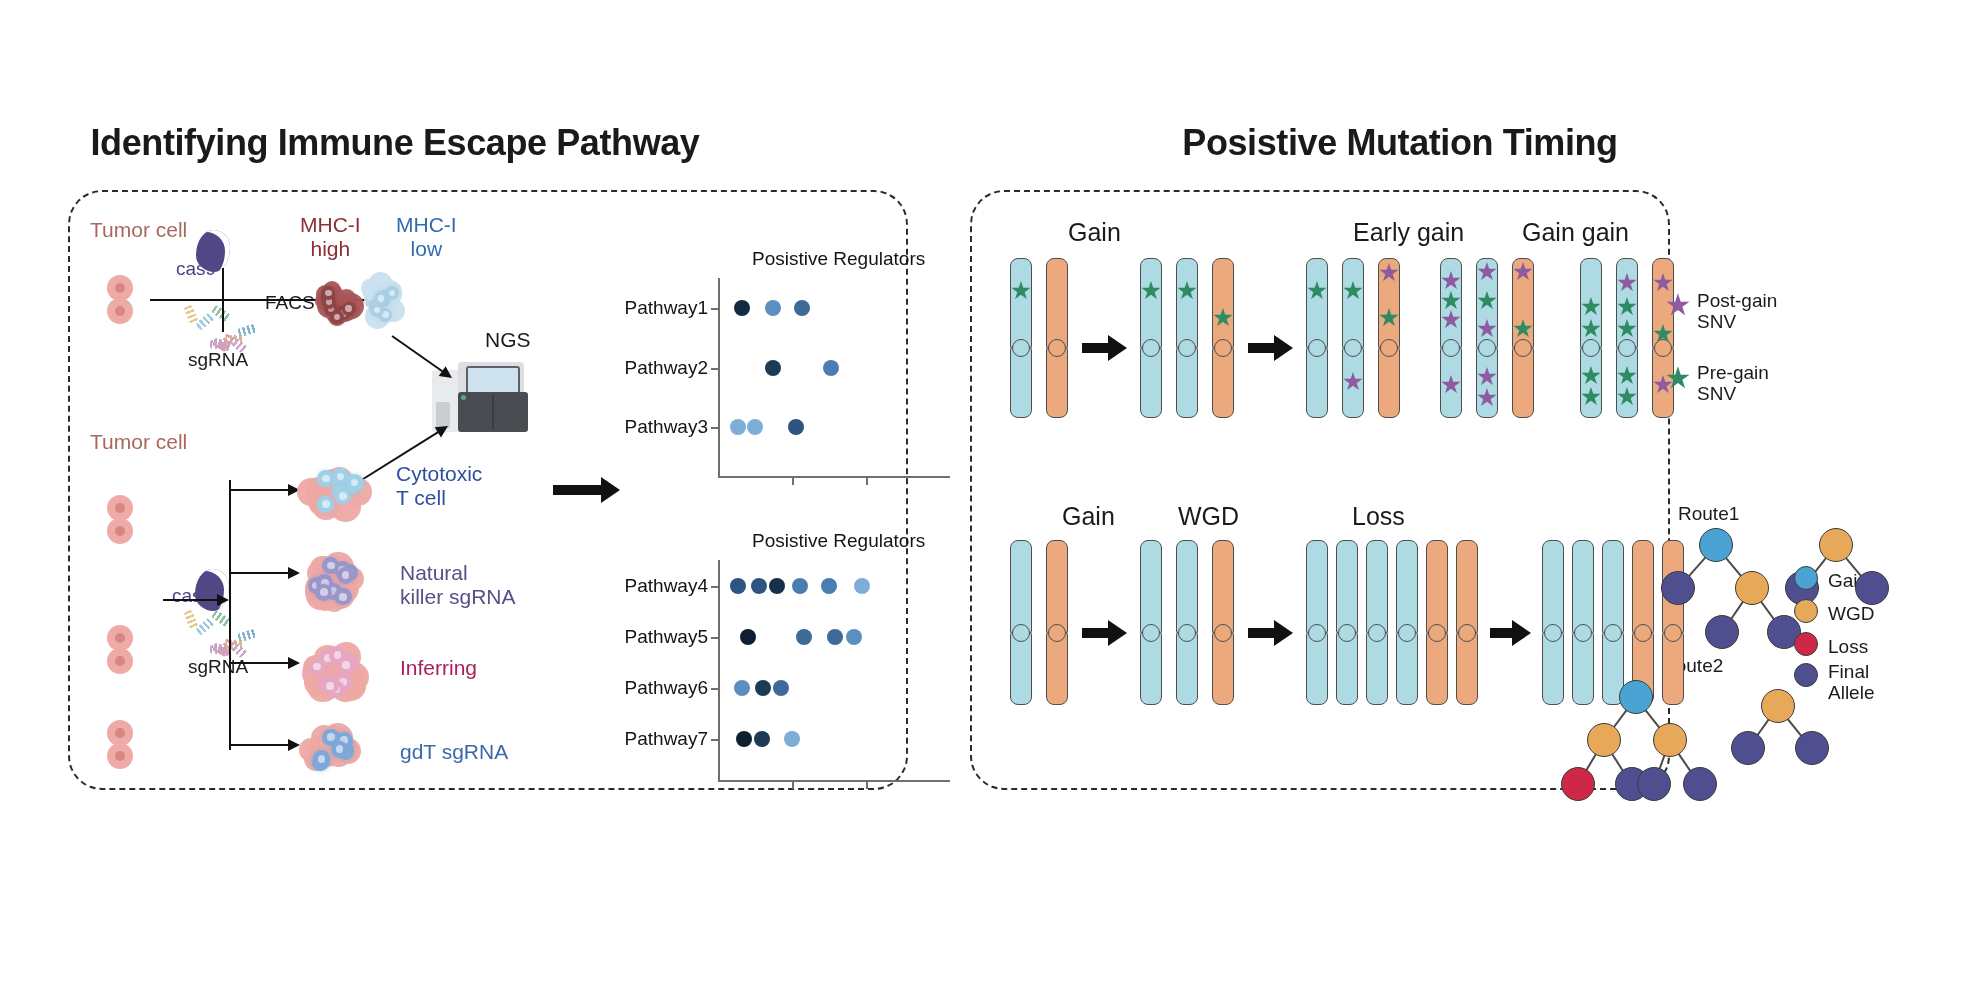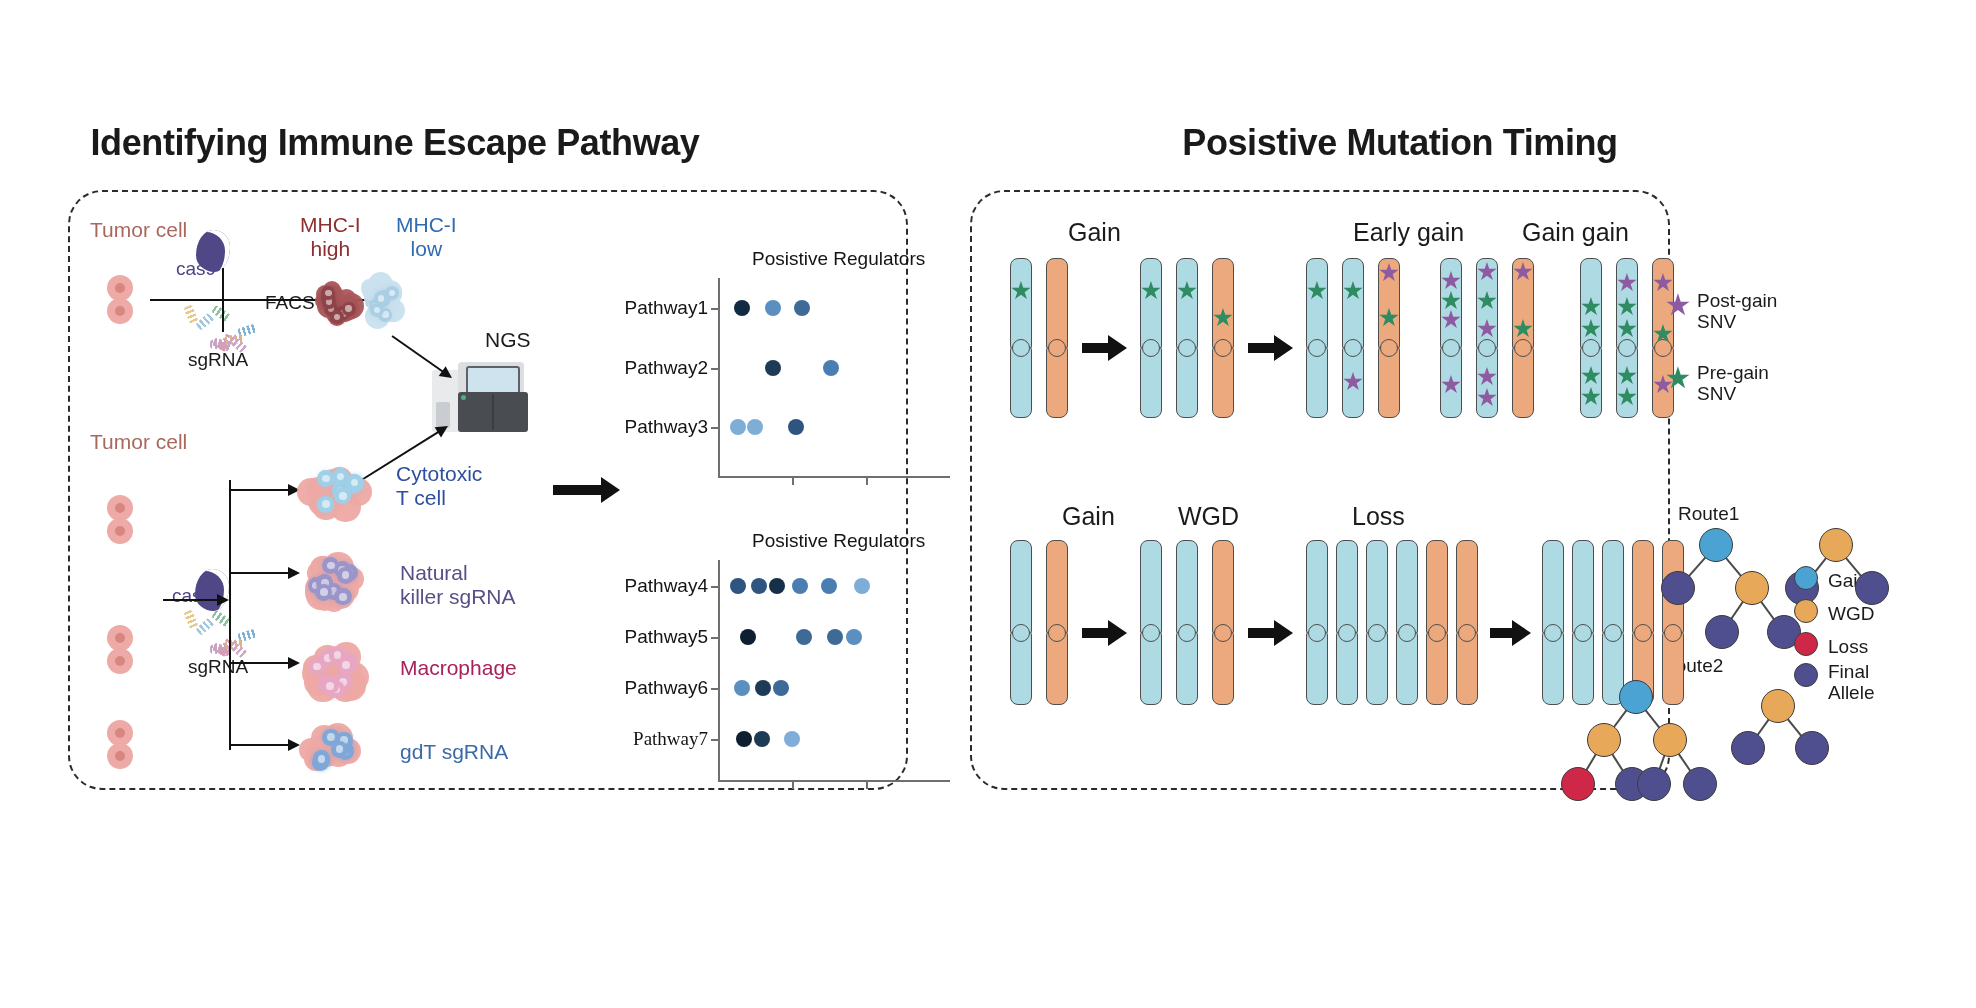--- a/index.html
+++ b/index.html
@@ -73,21 +73,21 @@
 <div class="abs lbl" style="left:265px;top:292px;color:#1b1b1b;font-size:19px;">FACS</div>
 <div class="abs lbl" style="left:300px;top:213px;color:#8e2f32;font-size:21px;text-align:center;">MHC-I
 high</div>
 <div class="abs lbl" style="left:396px;top:213px;color:#2f6cb0;font-size:21px;text-align:center;">MHC-I
 low</div>
 <div class="abs lbl" style="left:485px;top:328px;color:#1b1b1b;font-size:21px;">NGS</div>
 <div class="abs lbl" style="left:396px;top:462px;color:#2d4f9e;font-size:21px;">Cytotoxic
 T cell</div>
 <div class="abs lbl" style="left:400px;top:561px;color:#5a4e86;font-size:21px;">Natural
 killer sgRNA</div>
-<div class="abs lbl" style="left:400px;top:656px;color:#a8215c;font-size:21px;">Macrophage</div>
+<div class="abs lbl" style="left:400px;top:656px;color:#a8215c;font-size:21px;">Inferring</div>
 <div class="abs lbl" style="left:400px;top:740px;color:#3b6aa8;font-size:21px;">gdT sgRNA</div>
 
 <div class="abs lbl" style="left:1068px;top:218px;color:#1b1b1b;font-size:25px;">Gain</div>
 <div class="abs lbl" style="left:1353px;top:218px;color:#1b1b1b;font-size:25px;">Early gain</div>
 <div class="abs lbl" style="left:1522px;top:218px;color:#1b1b1b;font-size:25px;">Gain gain</div>
 <div class="abs lbl" style="left:1062px;top:502px;color:#1b1b1b;font-size:25px;">Gain</div>
 <div class="abs lbl" style="left:1178px;top:502px;color:#1b1b1b;font-size:25px;">WGD</div>
 <div class="abs lbl" style="left:1352px;top:502px;color:#1b1b1b;font-size:25px;">Loss</div>
 
 <div class="abs lbl" style="left:1678px;top:503px;color:#1b1b1b;font-size:19px;">Route1</div>
@@ -399,21 +399,21 @@
       <div class="plottitle" style="left: 120.64px; top: -30px;">Posistive Regulators</div>
       <div class="axisY" style="height: 222px;"></div>
       <div class="axisX" style="width: 232px;"></div>
       <div class="tickY" style="top: 25.5172px;"></div>
       <div class="rowlabel" style="top: 25.5172px; left: -118px; width: 108px;">Pathway4</div>
       <div class="tickY" style="top: 76.5517px;"></div>
       <div class="rowlabel" style="top: 76.5517px; left: -118px; width: 108px;">Pathway5</div>
       <div class="tickY" style="top: 127.586px;"></div>
       <div class="rowlabel" style="top: 127.586px; left: -118px; width: 108px;">Pathway6</div>
       <div class="tickY" style="top: 178.621px;"></div>
-      <div class="rowlabel" style="top: 178.621px; left: -118px; width: 108px; font-family: Liberation Serif, serif;">Pathway7</div>
+      <div class="rowlabel" style="top: 178.621px; left: -118px; width: 108px;">Pathway7</div>
       <div class="tickX" style="left: 74.24px;"></div>
       <div class="tickX" style="left: 148.48px;"></div>
       <div class="dot" style="left: 19.72px; top: 25.5172px; width: 16px; height: 16px; background: rgb(45, 85, 128);"></div>
       <div class="dot" style="left: 40.6px; top: 25.5172px; width: 16px; height: 16px; background: rgb(45, 85, 128);"></div>
       <div class="dot" style="left: 59.16px; top: 25.5172px; width: 16px; height: 16px; background: rgb(22, 48, 74);"></div>
       <div class="dot" style="left: 82.36px; top: 25.5172px; width: 16px; height: 16px; background: rgb(74, 126, 178);"></div>
       <div class="dot" style="left: 111.36px; top: 25.5172px; width: 16px; height: 16px; background: rgb(74, 126, 178);"></div>
       <div class="dot" style="left: 143.84px; top: 25.5172px; width: 16px; height: 16px; background: rgb(126, 174, 216);"></div>
       <div class="dot" style="left: 30.16px; top: 76.5517px; width: 16px; height: 16px; background: rgb(13, 31, 48);"></div>
       <div class="dot" style="left: 85.84px; top: 76.5517px; width: 16px; height: 16px; background: rgb(61, 106, 151);"></div>

